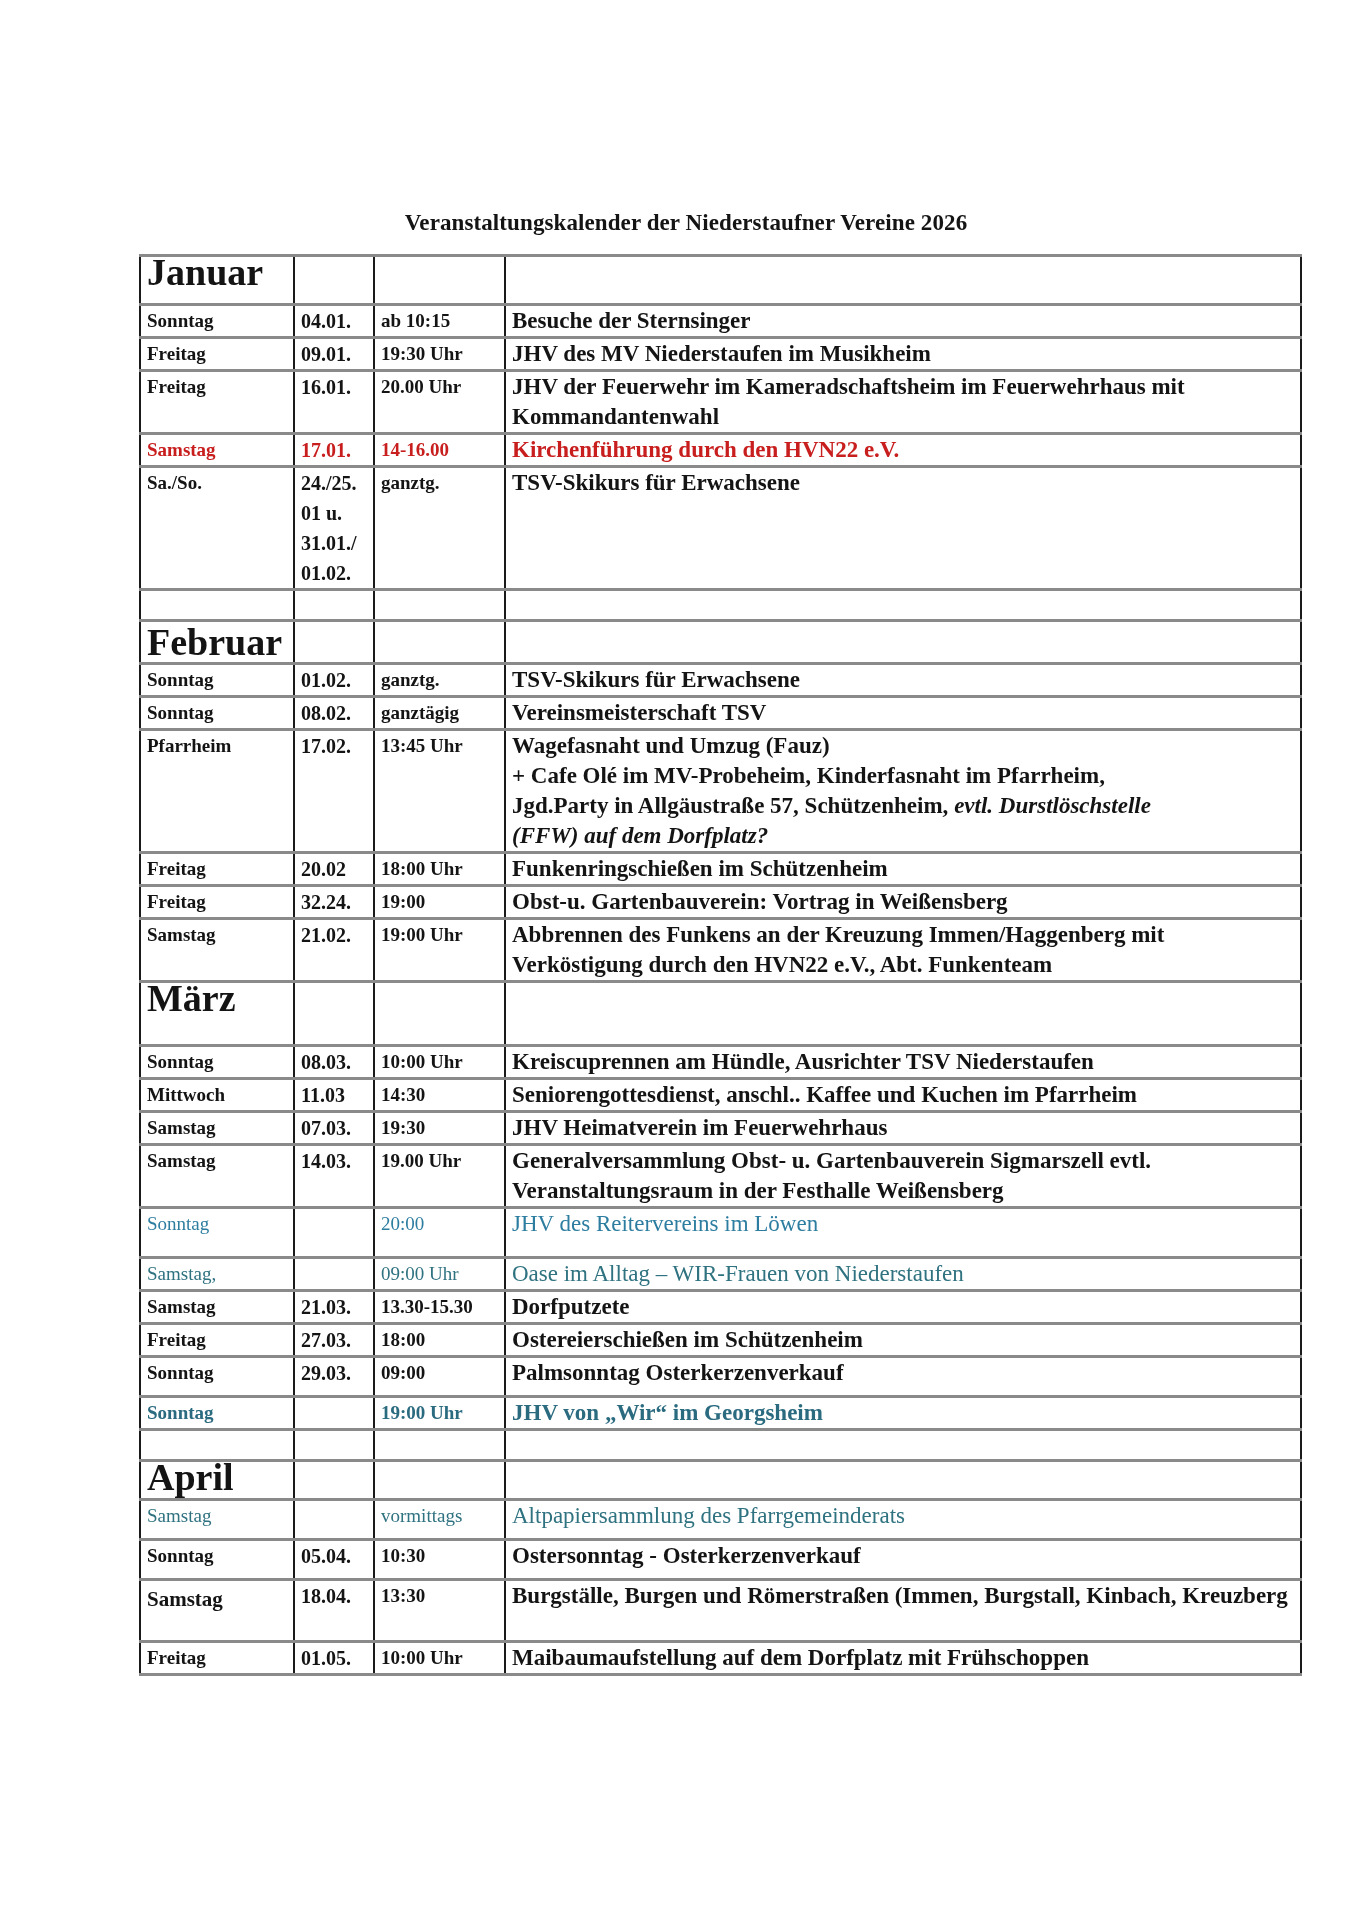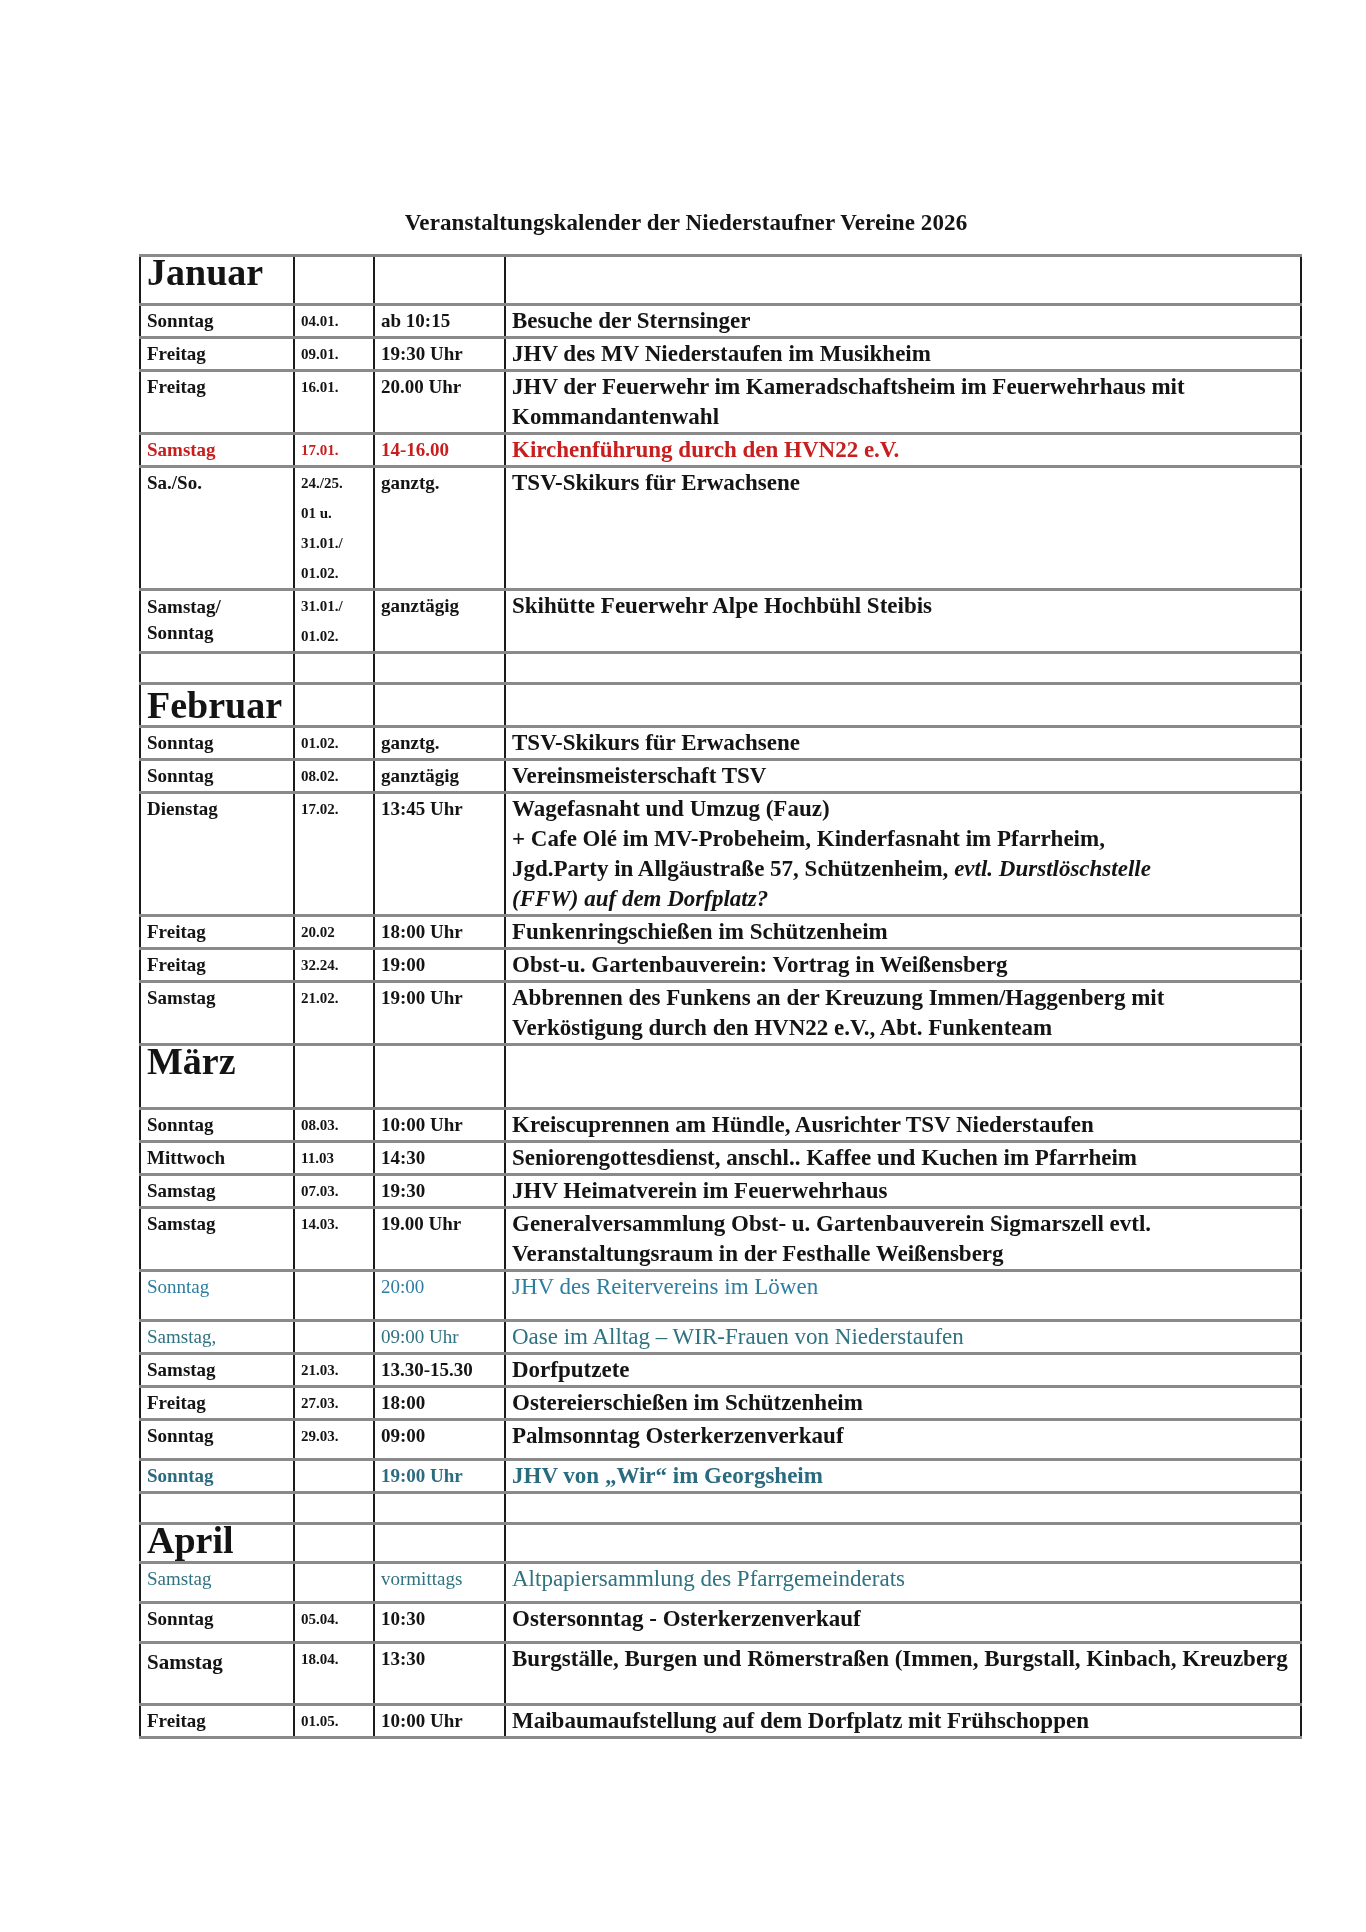--- a/index.html
+++ b/index.html
@@ -11,21 +11,21 @@
   table.cal { position: absolute; left: 139px; top: 254px; width: 1161px;
               border-collapse: collapse; table-layout: fixed; }
   table.cal col.c-day { width: 154px; }
   table.cal col.c-date { width: 80px; }
   table.cal col.c-time { width: 131px; }
   table.cal col.c-evt { width: 796px; }
   table.cal td { border-top: 3px solid #8a8a8a; border-bottom: 3px solid #8a8a8a;
                  border-left: 2px solid #1a1a1a; border-right: 2px solid #1a1a1a;
                  vertical-align: top; padding: 0 6px; line-height: 30px; overflow: hidden; }
   td.day { font-weight: bold; font-size: 19px; }
-  td.date { font-weight: bold; font-size: 15px; line-height: 24px; padding-top: 3px; }
+  td.date { font-weight: bold; font-size: 20px; line-height: 24px; padding-top: 3px; }
   td.time { font-weight: bold; font-size: 19px; }
   td.evt { font-weight: bold; font-size: 23px; line-height: 31px; }
   td.month { font-weight: bold; font-size: 38px; line-height: 46px; padding-top: 2px; margin-left: 8px; }
   tr.red td { color: #c81e1e; }
   tr.blue td { color: #2d7da0; font-weight: normal; }
   tr.teal td { color: #2f7280; font-weight: normal; }
   tr.bteal td { color: #2b6b80; }
   .it { font-style: italic; }
   .spacer td { height: 28px; }
 </style>
@@ -77,32 +77,20 @@
       <td class="day">Sa./So.</td>
       <td class="date">
         <div>24./25.</div>
         <div>01 u.</div>
         <div>31.01./</div>
         <div>01.02.</div>
       </td>
       <td class="time">ganztg.</td>
       <td class="evt">TSV-Skikurs für Erwachsene</td>
     </tr>
-    <tr style="height:54px">
-      <td class="day" style="line-height:26px;padding-top:3px">
-        <div>Samstag/</div>
-        <div>Sonntag</div>
-      </td>
-      <td class="date">
-        <div>31.01./</div>
-        <div>01.02.</div>
-      </td>
-      <td class="time">ganztägig</td>
-      <td class="evt">Skihütte Feuerwehr Alpe Hochbühl Steibis</td>
-    </tr>
     <tr class="spacer">
         <td></td>
         <td></td>
         <td></td>
         <td></td>
       </tr>
 
     <tr style="height:43px">
       <td class="month" style="line-height:40px">Februar</td>
       <td></td>
@@ -115,21 +103,21 @@
       <td class="time">ganztg.</td>
       <td class="evt">TSV-Skikurs für Erwachsene</td>
     </tr>
     <tr>
       <td class="day">Sonntag</td>
       <td class="date">08.02.</td>
       <td class="time">ganztägig</td>
       <td class="evt">Vereinsmeisterschaft TSV</td>
     </tr>
     <tr>
-      <td class="day">Dienstag</td>
+      <td class="day">Pfarrheim</td>
       <td class="date">17.02.</td>
       <td class="time">13:45 Uhr</td>
       <td class="evt">
         <div>Wagefasnaht und Umzug (Fauz)</div>
         <div>+ Cafe Olé im MV-Probeheim, Kinderfasnaht im Pfarrheim,</div>
         <div><span>Jgd.Party in Allgäustraße 57, Schützenheim, </span><span class="it">evtl. Durstlöschstelle</span></div>
         <div class="it">(FFW) auf dem Dorfplatz?</div>
       </td>
     </tr>
     <tr>

